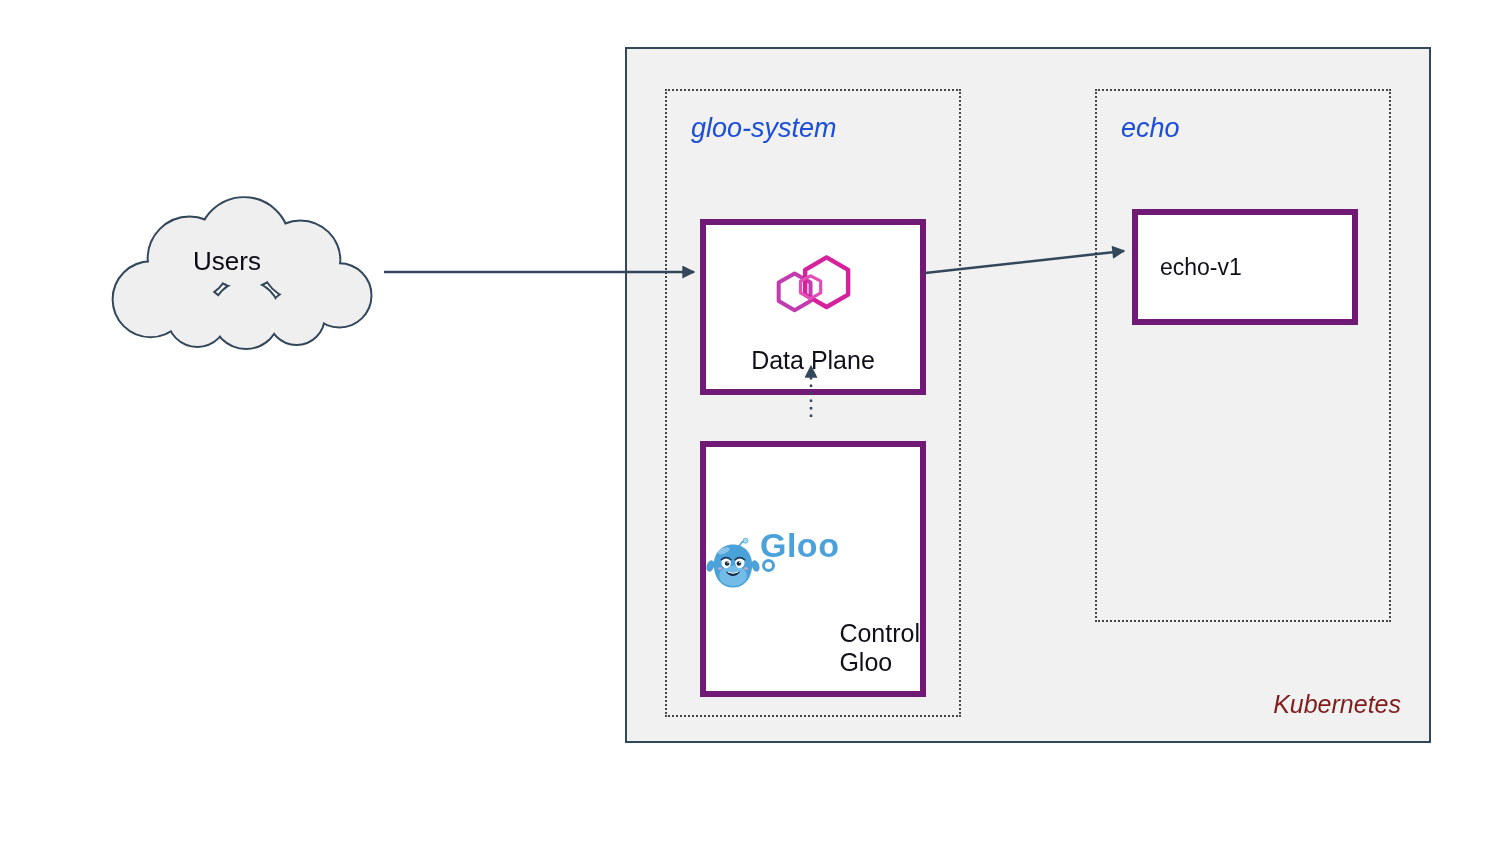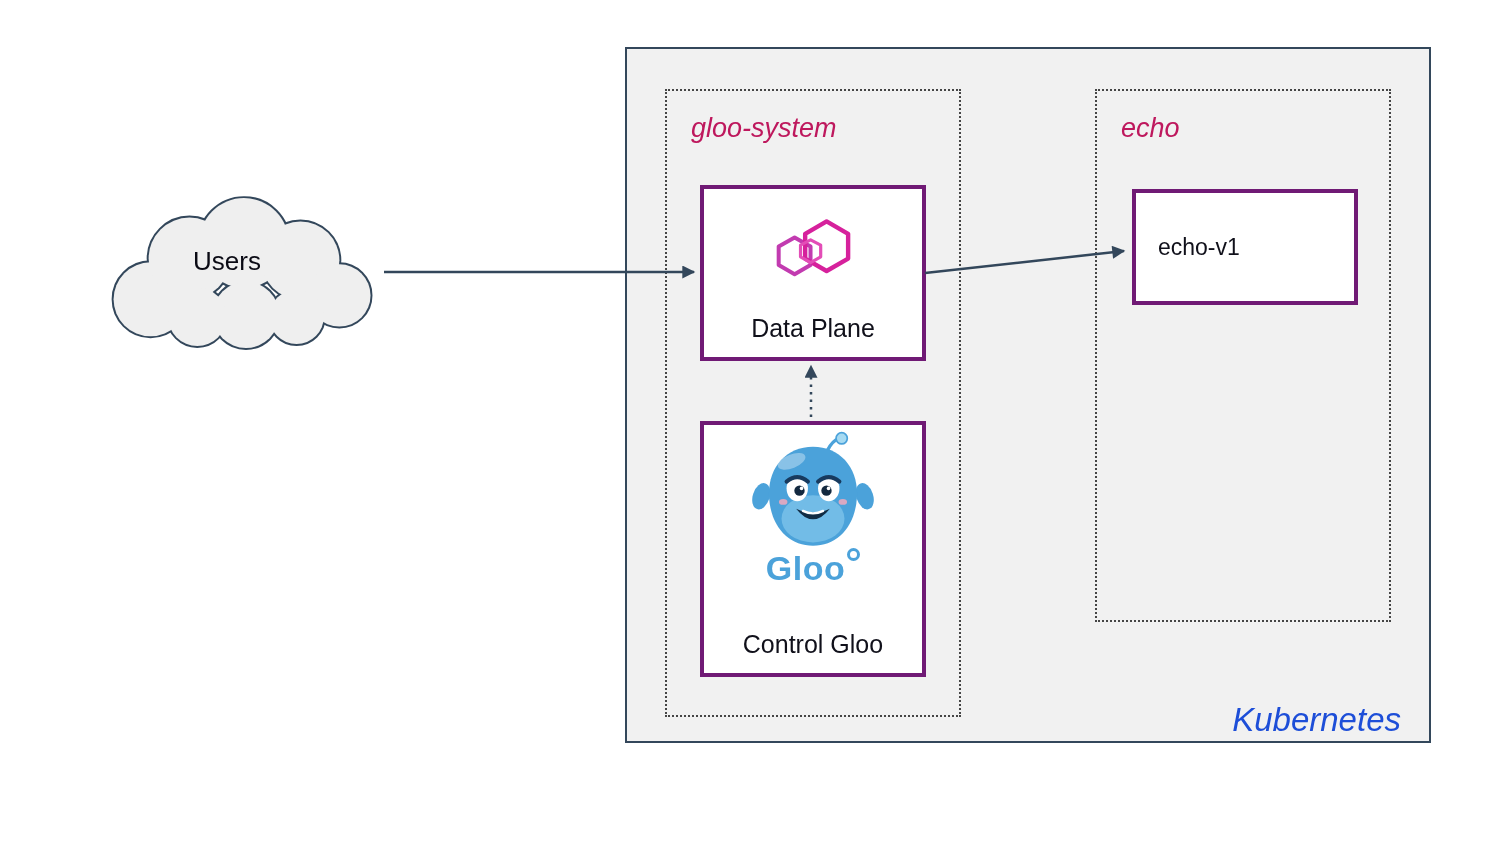--- a/index.html
+++ b/index.html
@@ -8,41 +8,41 @@
 
   
   .cloud { position:absolute; left:98px; top:186px; width:292px; height:176px; }
   .cloud svg { display:block; width:292px; height:176px; }
   .cloud-label { position:absolute; left:0; right:34px; top:60px; text-align:center;
                  font-size:26px; color:#0a0a14; }
 
   
   .k8s { position:absolute; left:625px; top:47px; width:806px; height:696px;
          background:#f1f1f1; border:2px solid #33475b; }
-  .k8s-label { position:absolute; right:28px; bottom:2px; font-size:33px;
-               font-style:italic; color:#1d4ed8; }
+  .k8s-label { position:absolute; right:28px; bottom:22px; font-size:25px;
+               font-style:italic; color:#7f1d1d; }
 
   
   .ns { position:absolute; border:2px dotted #454545; }
   .ns-gloo { left:38px; top:40px; width:296px; height:628px; }
   .ns-echo { left:468px; top:40px; width:296px; height:533px; }
   .ns-label { position:absolute; left:24px; top:22px; font-size:27px;
-              font-style:italic; color:#be185d; }
+              font-style:italic; color:#1d4ed8; }
 
   
-  .node { position:absolute; background:#ffffff; border:4px solid #701a75; }
+  .node { position:absolute; background:#ffffff; border:6px solid #701a75;margin-top:20px; }
   .node-label { font-size:25px; color:#10101a; }
 
-  .node-dp { left:33px; top:94px; width:226px; height:176px;
+  .node-dp { left:33px; top:108px; width:226px; height:176px;
              display:flex; flex-direction:column; align-items:center;
              justify-content:space-between; padding:22px 0 14px; }
   .node-dp svg { display:block; }
 
   .node-cp { left:33px; top:330px; width:226px; height:256px;
-             display:flex; flex-direction:column; align-items:center;
+             display:flex; flex-direction:row; align-items:center;
              padding:6px 0 14px; }
   .node-cp svg { display:block; }
   .wordmark { font-size:34px; font-weight:bold; letter-spacing:.5px;
               color:#4ba2da; margin-top:-6px; line-height:1; }
   .wordmark::after { content:""; display:inline-block; width:7px; height:7px;
               border:3px solid #4ba2da; border-radius:50%;
               vertical-align:top; margin:-3px 0 0 2px; }
   .node-cp .node-label { margin-top:auto; }
 
   .node-echo { left:35px; top:98px; width:226px; height:116px;

